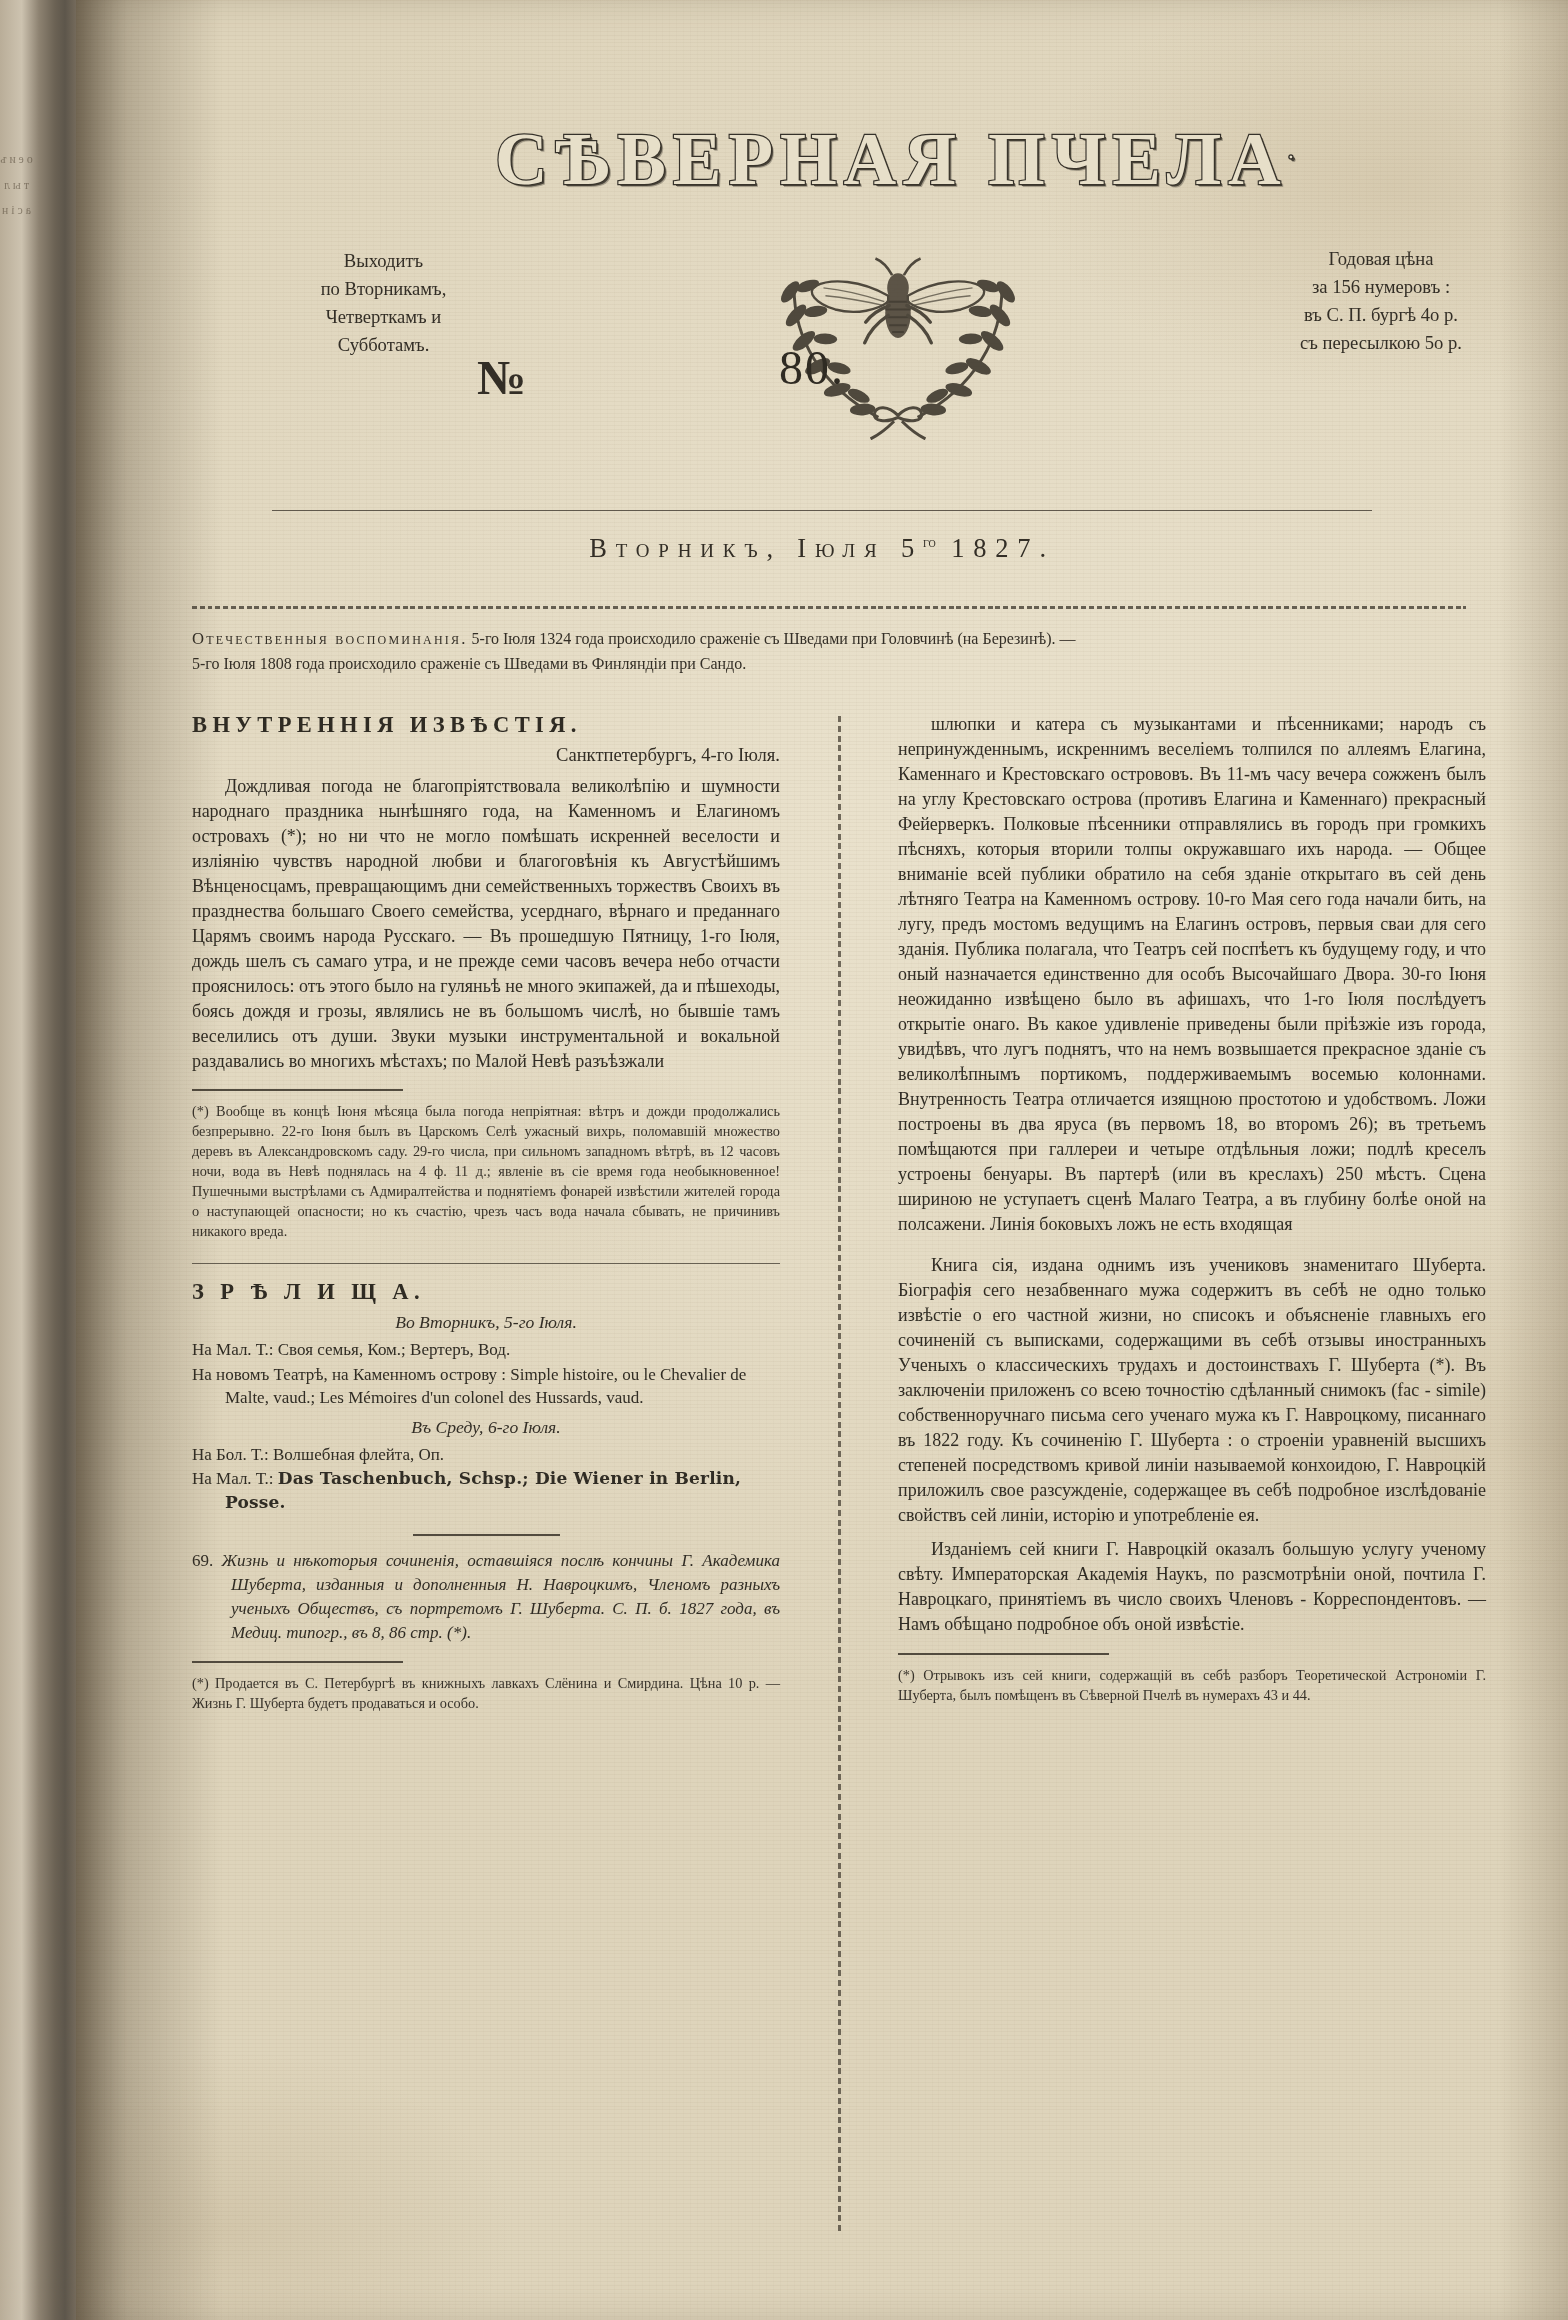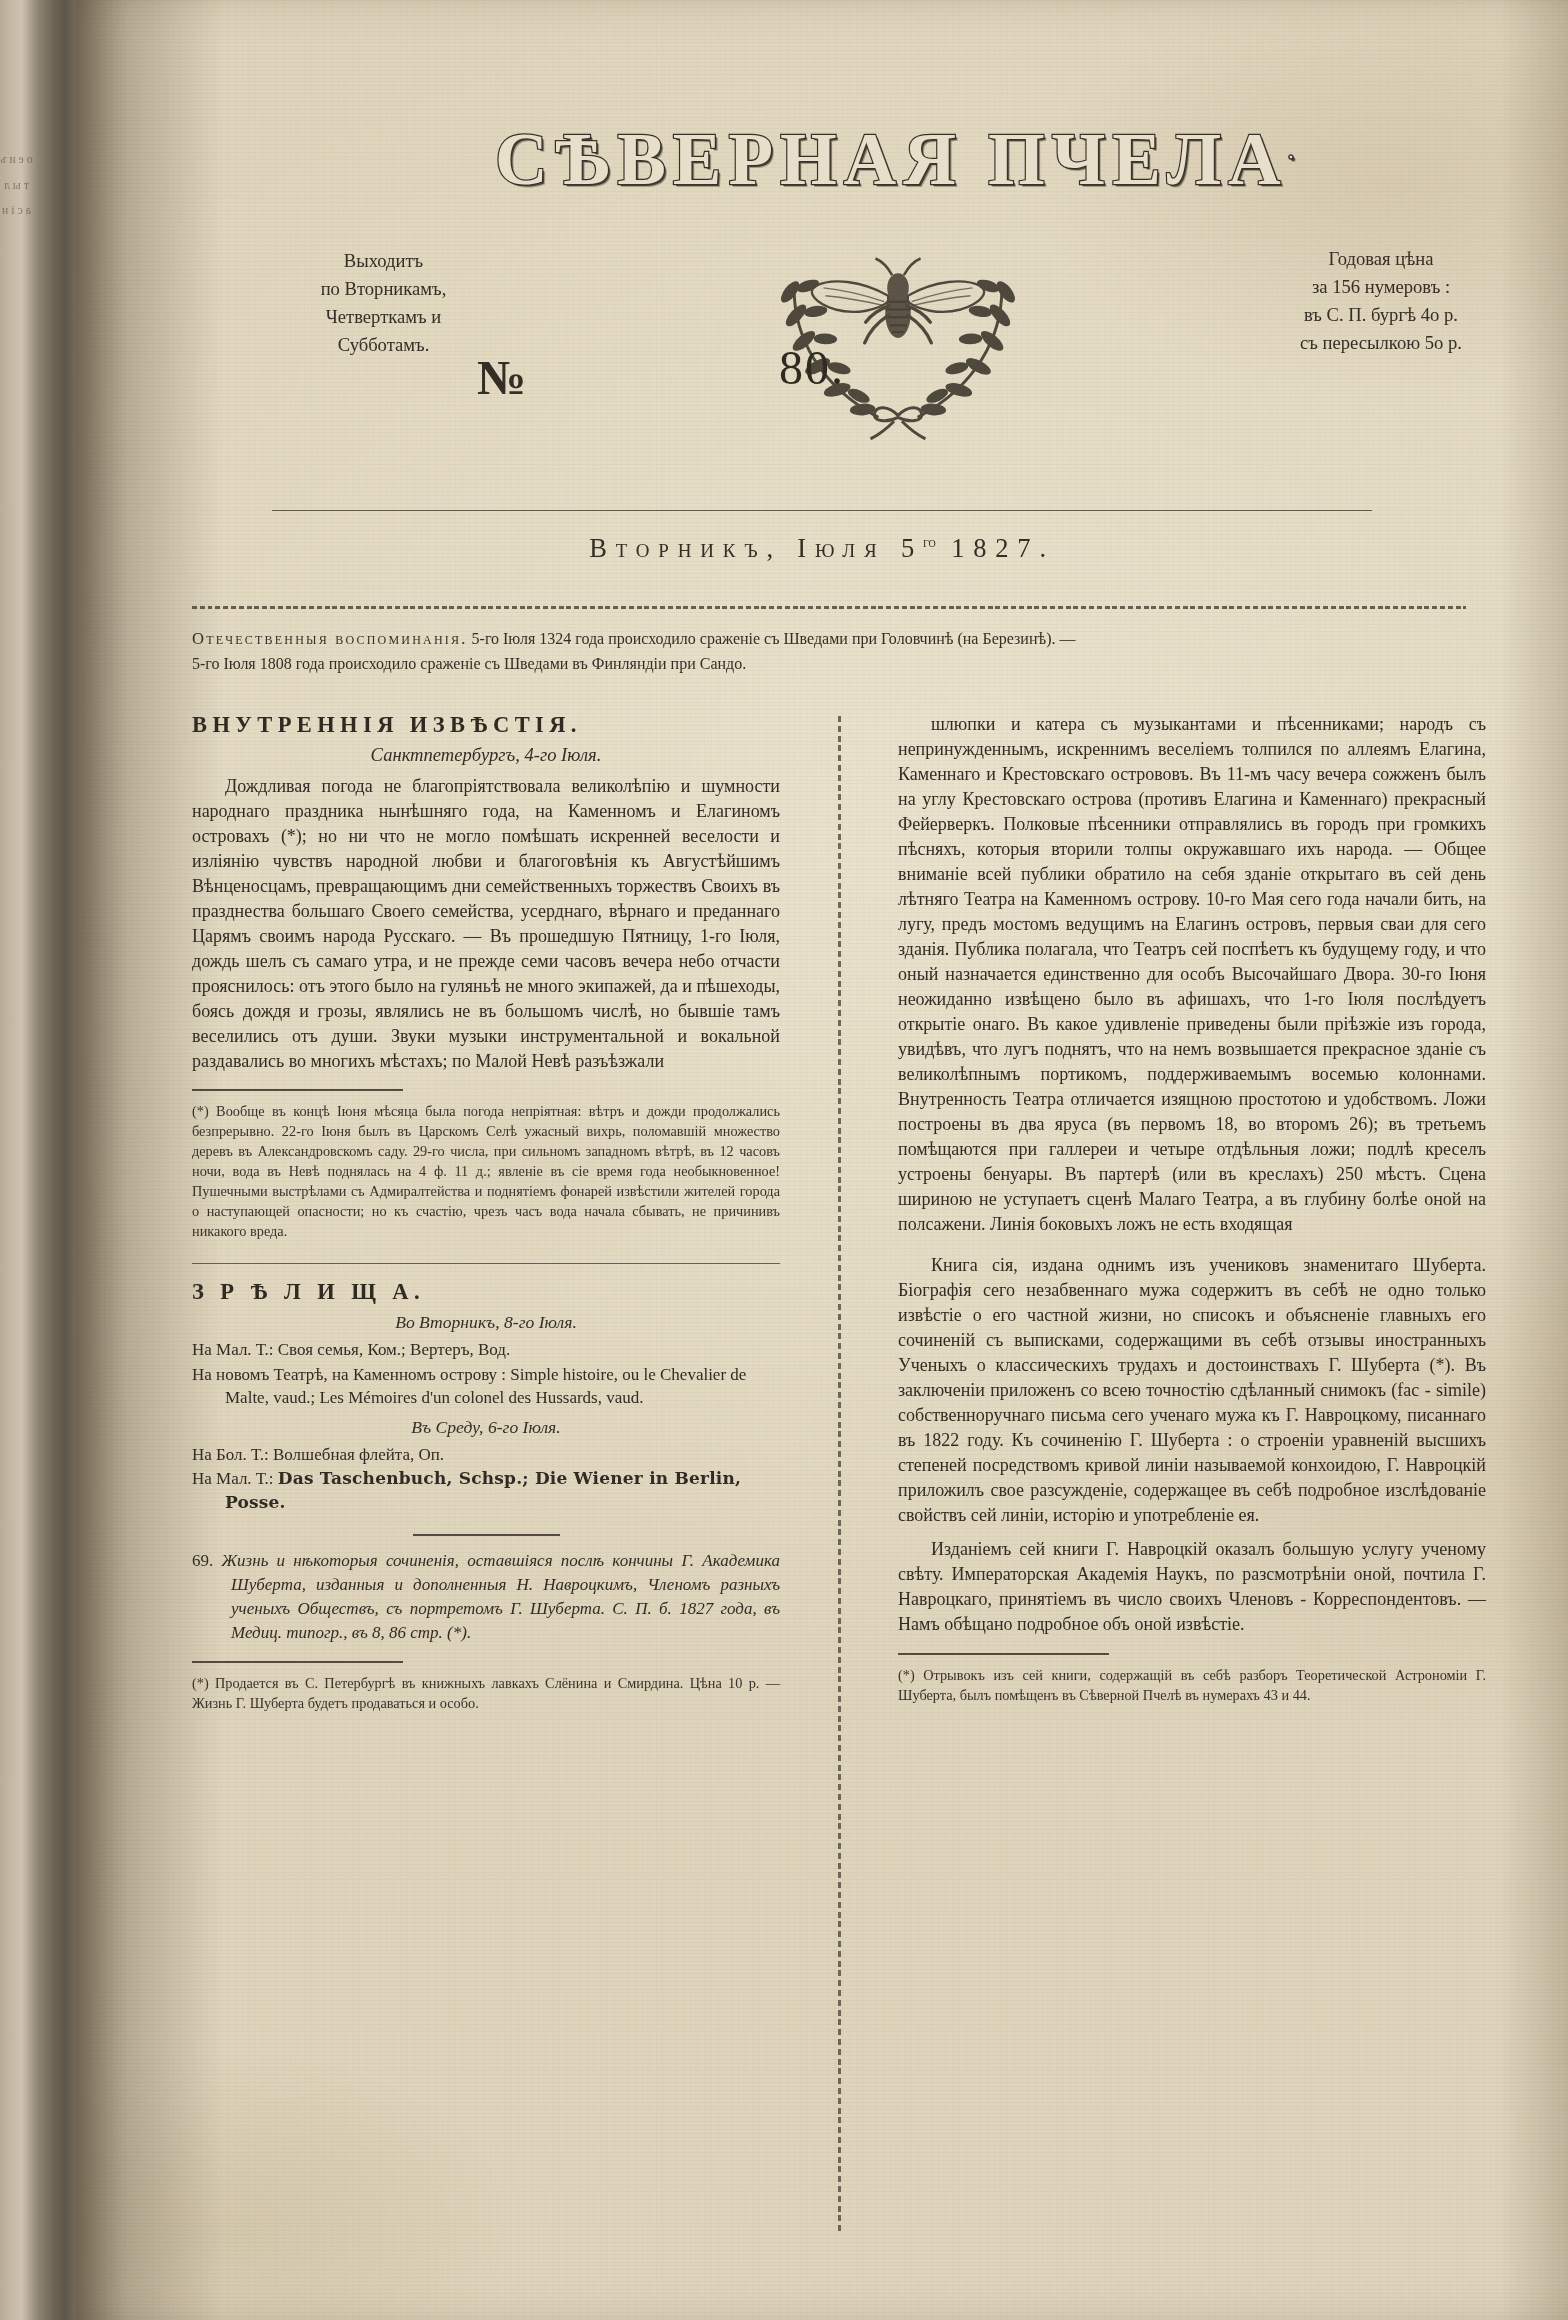--- a/index.html
+++ b/index.html
@@ -162,21 +162,21 @@
     opacity:.75;
   }
 
   .sec-head{
     text-align:left;
     font-size:22.5px;letter-spacing:5.4px;font-weight:700;
     color:#2f2b23;margin:0 0 5.9px;
     font-family:"Liberation Serif", serif;
   }
   .sec-sub{
-    text-align:center;font-style:italic;font-size:18.6px;
+    text-align:right;font-size:18.6px;
     color:#332e26;margin:0 0 7.8px;
   }
   p.body{
     margin:0;
     font-size:18px;line-height:25px;
     color:#302c24;
     text-align:justify;
     text-indent:33px;
     hyphens:auto;
   }
@@ -334,21 +334,21 @@
       <div class="col col-left">
         <h2 class="sec-head">ВНУТРЕННІЯ ИЗВѢСТІЯ.</h2>
         <div class="sec-sub">Санктпетербургъ, 4-го Іюля.</div>
         <p class="body">Дождливая погода не благопріятствовала великолѣпію и шумности народнаго праздника нынѣшняго года, на Каменномъ и Елагиномъ островахъ (*); но ни что не могло помѣшать искренней веселости и изліянію чувствъ народной любви и благоговѣнія къ Августѣйшимъ Вѣнценосцамъ, превращающимъ дни семейственныхъ торжествъ Своихъ въ празднества большаго Своего семейства, усерднаго, вѣрнаго и преданнаго Царямъ своимъ народа Русскаго. — Въ прошедшую Пятницу, 1-го Іюля, дождь шелъ съ самаго утра, и не прежде семи часовъ вечера небо отчасти прояснилось: отъ этого было на гуляньѣ не много экипажей, да и пѣшеходы, боясь дождя и грозы, являлись не въ большомъ числѣ, но бывшіе тамъ веселились отъ души. Звуки музыки инструментальной и вокальной раздавались во многихъ мѣстахъ; по Малой Невѣ разъѣзжали</p>
 
         <div class="fn-rule"></div>
         <p class="fn">(*) Вообще въ концѣ Іюня мѣсяца была погода непріятная: вѣтръ и дожди продолжались безпрерывно. 22-го Іюня былъ въ Царскомъ Селѣ ужасный вихрь, поломавшій множество деревъ въ Александровскомъ саду. 29-го числа, при сильномъ западномъ вѣтрѣ, въ 12 часовъ ночи, вода въ Невѣ поднялась на 4 ф. 11 д.; явленіе въ сіе время года необыкновенное! Пушечными выстрѣлами съ Адмиралтейства и поднятіемъ фонарей извѣстили жителей города о наступающей опасности; но къ счастію, чрезъ часъ вода начала сбывать, не причинивъ никакого вреда.</p>
 
         <div class="sep-rule"></div>
         <h2 class="sec-head">З Р Ѣ Л И Щ А.</h2>
-        <div class="day">Во Вторникъ, 8-го Іюля.</div>
+        <div class="day">Во Вторникъ, 5-го Іюля.</div>
         <p class="listing">На Мал. Т.: Своя семья, Ком.; Вертеръ, Вод.</p>
         <p class="listing">На новомъ Театрѣ, на Каменномъ острову : Simple histoire, ou le Chevalier de Malte, vaud.; Les Mémoires d'un colonel des Hussards, vaud.</p>
         <div class="day">Въ Среду, 6-го Іюля.</div>
         <p class="listing">На Бол. Т.: Волшебная флейта, Оп.</p>
         <p class="listing">
           <span>На Мал. Т.: </span><span class="fraktur">Das Taschenbuch, Schsp.; Die Wiener in Berlin, Posse.</span>
         </p>
 
         <div class="sep-short"></div>
         <p class="book-entry">

